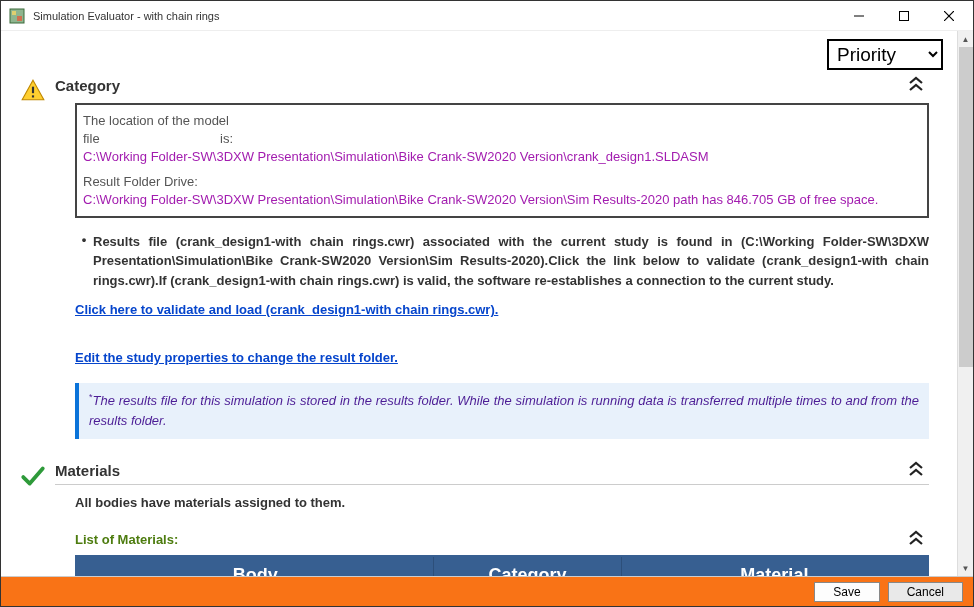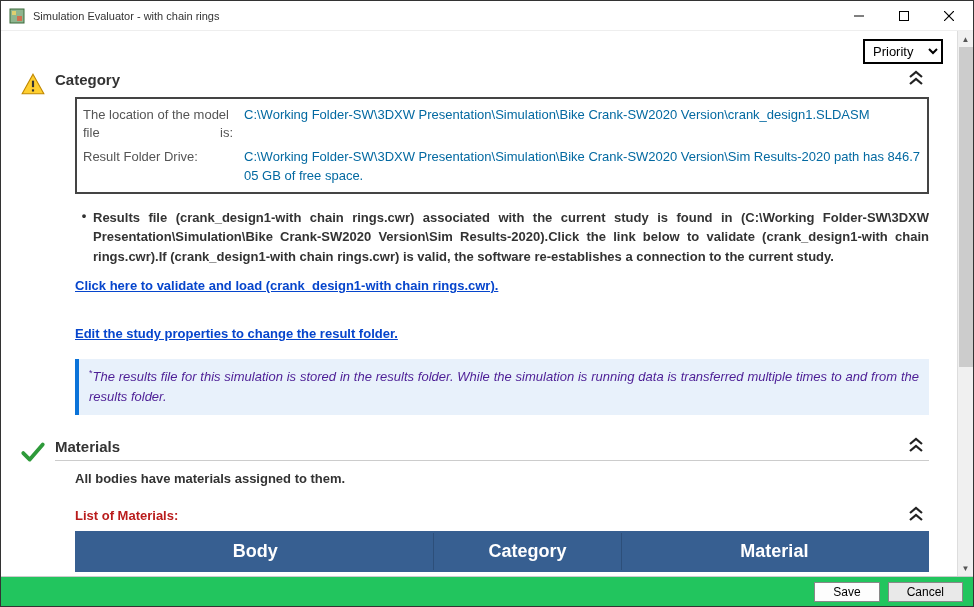--- a/index.html
+++ b/index.html
@@ -9,45 +9,45 @@
 .titlebar-icon { width: 16px; height: 16px; margin: 0 6px; display: inline-flex; align-items: center; justify-content: center; }
 .titlebar-title { flex: 1; font-size: 11px; color: #333; padding-left: 2px; }
 .win-controls { display: flex; }
 .win-btn { width: 45px; height: 29px; display: flex; align-items: center; justify-content: center; cursor: default; }
 .content { flex: 1; position: relative; overflow: hidden; }
 .scroll-area { position: absolute; top: 0; left: 0; right: 16px; bottom: 30px; overflow-y: auto; padding: 8px 10px 0 10px; }
 .scrollbar { position: absolute; top: 0; right: 0; width: 16px; bottom: 30px; background: #f0f0f0; border-left: 1px solid #ddd; }
 .scroll-up, .scroll-down { height: 16px; display: flex; align-items: center; justify-content: center; font-size: 8px; color: #555; }
 .scroll-thumb { position: absolute; top: 16px; width: 14px; left: 1px; height: 320px; background: #ccc; }
 .top-row { display: flex; justify-content: flex-end; padding-right: 4px; margin-bottom: 2px; }
-.priority-select { border: 2px solid #000; font-size: 13px; padding: 2px 4px; width: 80px; background: #fff; }
+.priority-select { border: 2px solid #000; font-size: 19px; padding: 2px 4px; width: 116px; background: #fff; }
 .section { display: flex; margin-top: 6px; }
 .section-icon-col { width: 44px; display: flex; justify-content: center; padding-top: 2px; }
 .section-body { flex: 1; padding-right: 18px; }
 .section-head { display: flex; align-items: center; }
 .section-title { font-weight: 600; font-size: 15px; color: #333; flex: 1; }
 .collapse-btn { font-size: 18px; color: #222; cursor: default; padding: 0 4px; line-height: 1; }
 .section-content { margin-top: 8px; padding-left: 20px; }
 .info-box { border: 2px solid #444; padding: 4px 6px; margin-bottom: 14px; color: #555; }
-.info-row { display: flex; padding: 3px 0; line-height: 1.4; }
+.info-row { display: flex; padding: 3px 0; line-height: 1.4; flex-direction: column; }
 .info-label { width: 150px; flex-shrink: 0; color: #555; position: relative; }
 .info-label-justify { text-align-last: justify; }
 .sup { font-size: 9px; vertical-align: super; }
-.info-value { flex: 1; color: #0369a1; word-break: break-all; margin-left: 11px; }
+.info-value { flex: 1; color: #a21caf; word-break: break-all; }
 .bullet-block { display: flex; margin-bottom: 10px; }
 .bullet { width: 18px; text-align: center; color: #333; font-weight: bold; }
 .bullet-text { flex: 1; color: #333; font-weight: 600; text-align: justify; line-height: 1.5; }
 .link { color: #0645cc; text-decoration: underline; font-weight: 600; cursor: pointer; display: inline-block; margin-bottom: 10px; line-height: 1.5; }
 .note-box { background: #e8f1fb; border-left: 4px solid #0a73d9; padding: 8px 10px; color: #4c1d95; font-style: italic; text-align: justify; line-height: 1.5; margin-top: 6px; margin-bottom: 16px; }
 .materials-intro { font-weight: 600; color: #333; margin-bottom: 20px; }
-.list-head { display: flex; align-items: center; font-weight: 600; color: #b91c1c; margin-bottom: 6px; }
+.list-head { display: flex; align-items: center; font-weight: 600; color: #4d7c0f; margin-bottom: 6px; }
 .list-head-text { flex: 1; }
 .mat-table { width: 100%; border: 2px solid #375f91; border-collapse: collapse; }
 .mat-table th { background: #375f91; color: #fff; font-weight: 600; padding: 8px 10px; border: 1px solid #2d4f7a; font-size: 18px; }
-.footer { position: absolute; left: 0; right: 0; bottom: 0; height: 30px; background: #22c55e; border-top: 1px solid #ccc; display: flex; justify-content: flex-end; align-items: center; padding: 0 10px; gap: 8px; }
+.footer { position: absolute; left: 0; right: 0; bottom: 0; height: 30px; background: #f97316; border-top: 1px solid #ccc; display: flex; justify-content: flex-end; align-items: center; padding: 0 10px; gap: 8px; }
 .footer-btn { border: 1px solid #888; background: #e9e9e9; padding: 2px 18px; font-size: 12px; cursor: default; }
 .footer-btn.light { background: #fdfdfd; }
 hr.h-line { border: none; border-top: 1px solid #ccc; margin: 4px 0 10px 0; }
 .warn-icon svg, .check-icon svg { width: 26px; height: 26px; }
 </style>
 </head>
 <body>
 
 <div class="window">
   <div class="titlebar">

